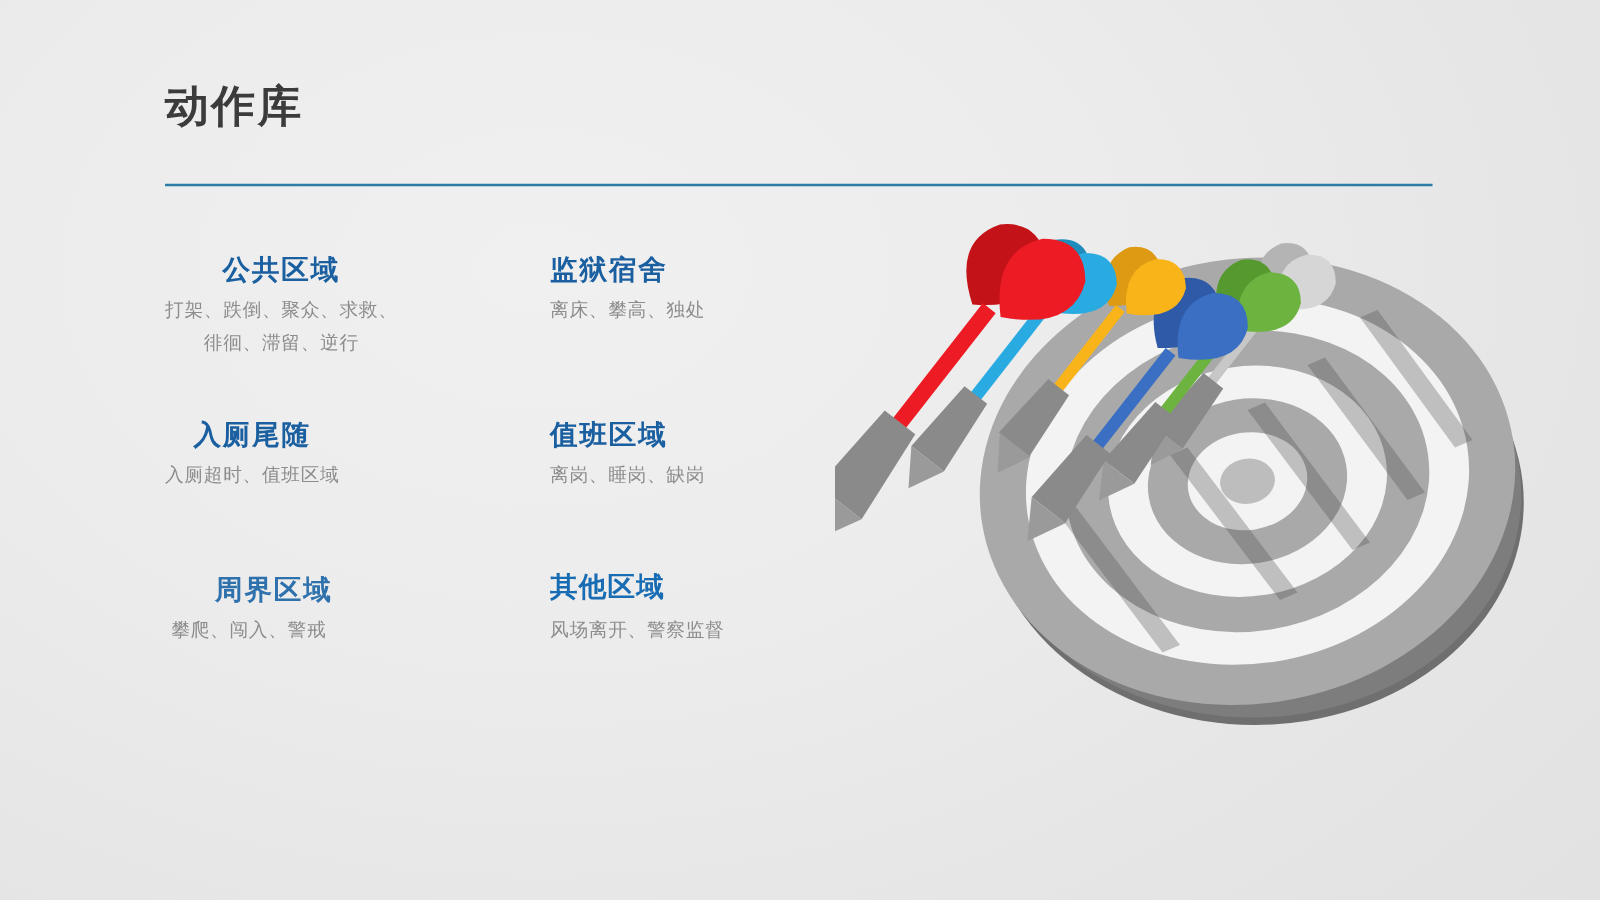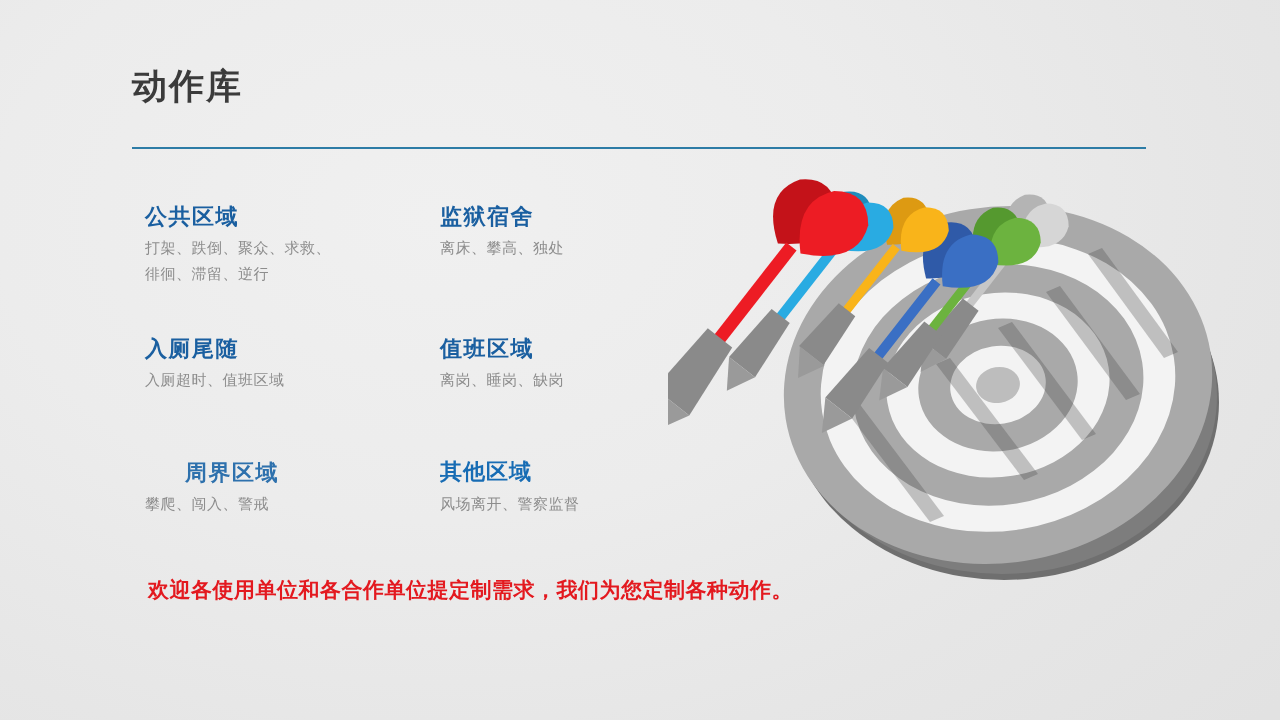--- a/index.html
+++ b/index.html
@@ -65,21 +65,21 @@
     font-family: "DejaVu Serif", "Liberation Serif", serif;
     font-size: 22px;
     font-weight: bold;
     color: #1a5fa0;
     letter-spacing: 1.5px;
     line-height: 1.2;
     margin: 0 0 7px 0;
   }
 
   .entry-head.hei {
-    font-family: Liberation Serif, serif;
+    font-family: Liberation Mono, monospace;
     font-size: 22px;
     font-weight: bold;
     color: #176cb4;
     letter-spacing: 1px;
   }
 
   .entry-head.muted {
     color: #2e71ad;
     margin-left: 40px;
   }
@@ -87,21 +87,21 @@
   .entry-body {
     font-family: "DejaVu Sans", "Liberation Sans", sans-serif;
     font-size: 15px;
     font-weight: normal;
     color: #8d8d8d;
     line-height: 1.72;
     letter-spacing: 0.5px;
   }
 
   
-  .col-left  { left: 145px; }
+  .col-left  { left: 132px; text-align: center; }
   .col-right { left: 440px; }
 
   .row-1 { top: 203px; }
   .row-2 { top: 335px; }
   .row-3 { top: 459px; }
 
   
   .footer-note {
     position: absolute;
     left: 148px;
@@ -177,21 +177,20 @@
 
     <div class="entry col-right row-3">
       <div class="entry-head hei">其他区域</div>
       <div class="entry-body">
         <div>风场离开、警察监督</div>
       </div>
     </div>
 
   </div>
 
-  <div class="footer-note">欢迎各使用单位和各合作单位提定制需求，我们为您定制各种动作。</div>
 
   <div class="artwork">
     <svg viewBox="0 0 612 430" xmlns="http://www.w3.org/2000/svg">
       <defs>
         <clipPath id="boardClip">
           <ellipse cx="330" cy="235" rx="215" ry="178"></ellipse>
         </clipPath>
       </defs>
 
       <g>

